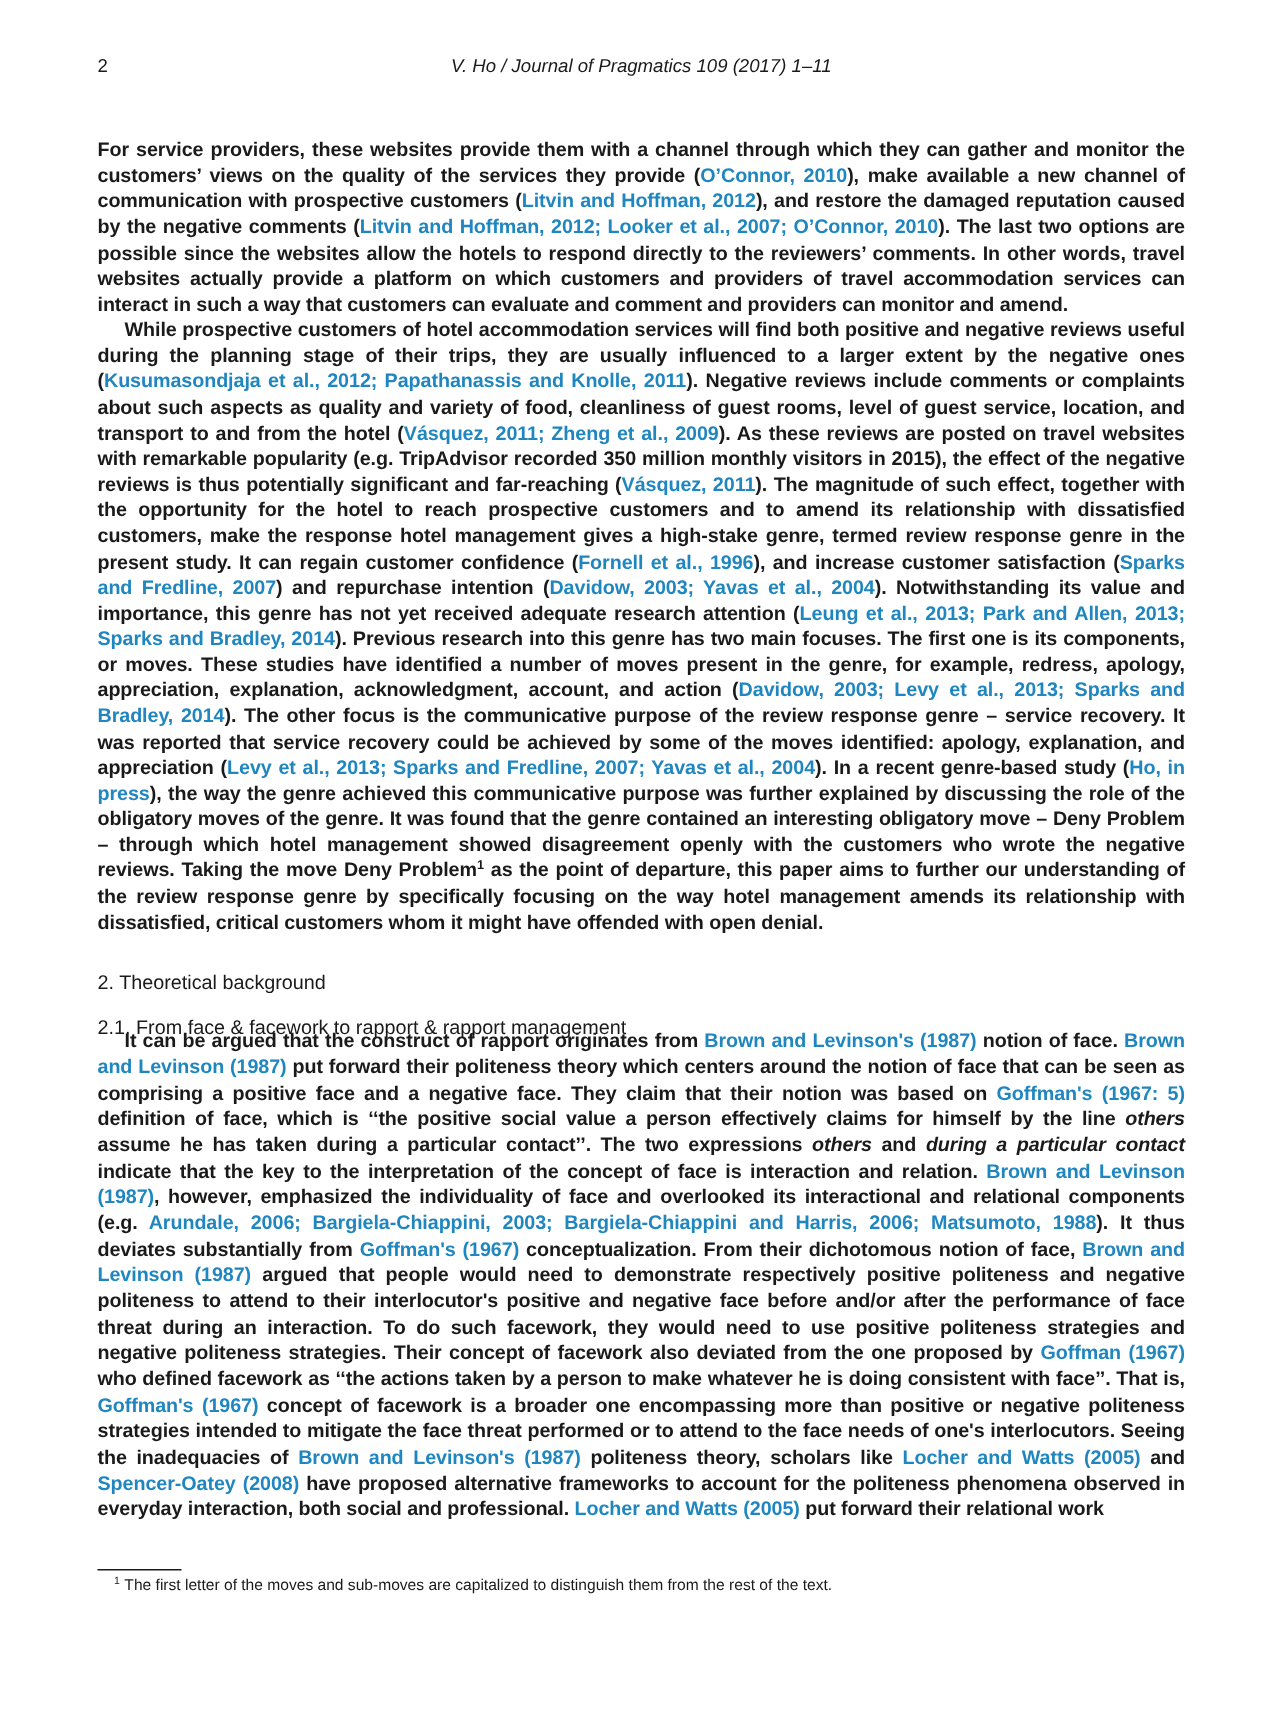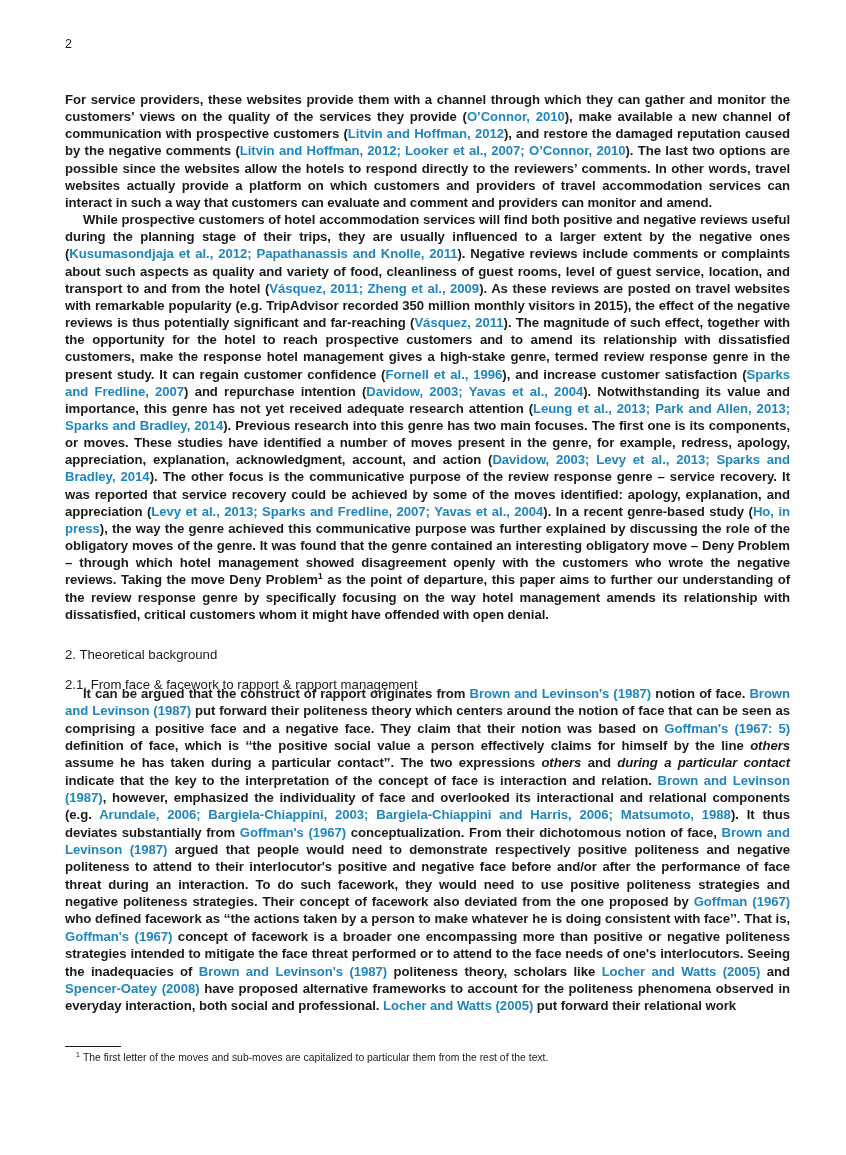--- a/index.html
+++ b/index.html
@@ -19,30 +19,31 @@
   .subsection-heading { position: absolute; left: 65px; top: 677px; font-size: 13.2px; font-weight: normal; margin: 0; }
   .footnote-rule { position: absolute; left: 65px; top: 1046px; width: 56px; height: 0; border-top: 1px solid #1a1a1a; }
   .footnote { position: absolute; left: 76px; top: 1052px; font-size: 10.4px; }
   .footnote sup { font-size: 7px; vertical-align: 4px; line-height: 0; margin-right: 3px; }
 </style>
 </head>
 <body>
 
 <div class="running-head">
   <span class="page-num">2</span>
+  <span class="journal-ref">V. Ho / Journal of Pragmatics 109 (2017) 1–11</span>
 </div>
 
 <div class="body-block" style="top: 91px;">
   <p class="noindent">For service providers, these websites provide them with a channel through which they can gather and monitor the customers’ views on the quality of the services they provide (<a class="cite" href="#">O’Connor, 2010</a>), make available a new channel of communication with prospective customers (<a class="cite" href="#">Litvin and Hoffman, 2012</a>), and restore the damaged reputation caused by the negative comments (<a class="cite" href="#">Litvin and Hoffman, 2012; Looker et al., 2007; O’Connor, 2010</a>). The last two options are possible since the websites allow the hotels to respond directly to the reviewers’ comments. In other words, travel websites actually provide a platform on which customers and providers of travel accommodation services can interact in such a way that customers can evaluate and comment and providers can monitor and amend.</p>
   <p>While prospective customers of hotel accommodation services will find both positive and negative reviews useful during the planning stage of their trips, they are usually influenced to a larger extent by the negative ones (<a class="cite" href="#">Kusumasondjaja et al., 2012; Papathanassis and Knolle, 2011</a>). Negative reviews include comments or complaints about such aspects as quality and variety of food, cleanliness of guest rooms, level of guest service, location, and transport to and from the hotel (<a class="cite" href="#">Vásquez, 2011; Zheng et al., 2009</a>). As these reviews are posted on travel websites with remarkable popularity (e.g. TripAdvisor recorded 350 million monthly visitors in 2015), the effect of the negative reviews is thus potentially significant and far-reaching (<a class="cite" href="#">Vásquez, 2011</a>). The magnitude of such effect, together with the opportunity for the hotel to reach prospective customers and to amend its relationship with dissatisfied customers, make the response hotel management gives a high-stake genre, termed review response genre in the present study. It can regain customer confidence (<a class="cite" href="#">Fornell et al., 1996</a>), and increase customer satisfaction (<a class="cite" href="#">Sparks and Fredline, 2007</a>) and repurchase intention (<a class="cite" href="#">Davidow, 2003; Yavas et al., 2004</a>). Notwithstanding its value and importance, this genre has not yet received adequate research attention (<a class="cite" href="#">Leung et al., 2013; Park and Allen, 2013; Sparks and Bradley, 2014</a>). Previous research into this genre has two main focuses. The first one is its components, or moves. These studies have identified a number of moves present in the genre, for example, redress, apology, appreciation, explanation, acknowledgment, account, and action (<a class="cite" href="#">Davidow, 2003; Levy et al., 2013; Sparks and Bradley, 2014</a>). The other focus is the communicative purpose of the review response genre – service recovery. It was reported that service recovery could be achieved by some of the moves identified: apology, explanation, and appreciation (<a class="cite" href="#">Levy et al., 2013; Sparks and Fredline, 2007; Yavas et al., 2004</a>). In a recent genre-based study (<a class="cite" href="#">Ho, in press</a>), the way the genre achieved this communicative purpose was further explained by discussing the role of the obligatory moves of the genre. It was found that the genre contained an interesting obligatory move – Deny Problem – through which hotel management showed disagreement openly with the customers who wrote the negative reviews. Taking the move Deny Problem<sup class="fn">1</sup> as the point of departure, this paper aims to further our understanding of the review response genre by specifically focusing on the way hotel management amends its relationship with dissatisfied, critical customers whom it might have offended with open denial.</p>
 </div>
 
 <h2 class="section-heading">2.  Theoretical background</h2>
 <h3 class="subsection-heading">2.1.  From face &amp; facework to rapport &amp; rapport management</h3>
 
 <div class="body-block" style="top: 685px; line-height: 17.35px;">
   <p>It can be argued that the construct of rapport originates from <a class="cite" href="#">Brown and Levinson's (1987)</a> notion of face. <a class="cite" href="#">Brown and Levinson (1987)</a> put forward their politeness theory which centers around the notion of face that can be seen as comprising a positive face and a negative face. They claim that their notion was based on <a class="cite" href="#">Goffman's (1967: 5)</a> definition of face, which is ‘‘the positive social value a person effectively claims for himself by the line <em>others</em> assume he has taken during a particular contact’’. The two expressions <em>others</em> and <em>during a particular contact</em> indicate that the key to the interpretation of the concept of face is interaction and relation. <a class="cite" href="#">Brown and Levinson (1987)</a>, however, emphasized the individuality of face and overlooked its interactional and relational components (e.g. <a class="cite" href="#">Arundale, 2006; Bargiela-Chiappini, 2003; Bargiela-Chiappini and Harris, 2006; Matsumoto, 1988</a>). It thus deviates substantially from <a class="cite" href="#">Goffman's (1967)</a> conceptualization. From their dichotomous notion of face, <a class="cite" href="#">Brown and Levinson (1987)</a> argued that people would need to demonstrate respectively positive politeness and negative politeness to attend to their interlocutor's positive and negative face before and/or after the performance of face threat during an interaction. To do such facework, they would need to use positive politeness strategies and negative politeness strategies. Their concept of facework also deviated from the one proposed by <a class="cite" href="#">Goffman (1967)</a> who defined facework as ‘‘the actions taken by a person to make whatever he is doing consistent with face’’. That is, <a class="cite" href="#">Goffman's (1967)</a> concept of facework is a broader one encompassing more than positive or negative politeness strategies intended to mitigate the face threat performed or to attend to the face needs of one's interlocutors. Seeing the inadequacies of <a class="cite" href="#">Brown and Levinson's (1987)</a> politeness theory, scholars like <a class="cite" href="#">Locher and Watts (2005)</a> and <a class="cite" href="#">Spencer-Oatey (2008)</a> have proposed alternative frameworks to account for the politeness phenomena observed in everyday interaction, both social and professional. <a class="cite" href="#">Locher and Watts (2005)</a> put forward their relational work</p>
 </div>
 
 <div class="footnote-rule"></div>
 <div class="footnote">
-  <sup>1</sup><span>The first letter of the moves and sub-moves are capitalized to particular them from the rest of the text.</span>
+  <sup>1</sup><span>The first letter of the moves and sub-moves are capitalized to distinguish them from the rest of the text.</span>
 </div>
 
 </body></html>

